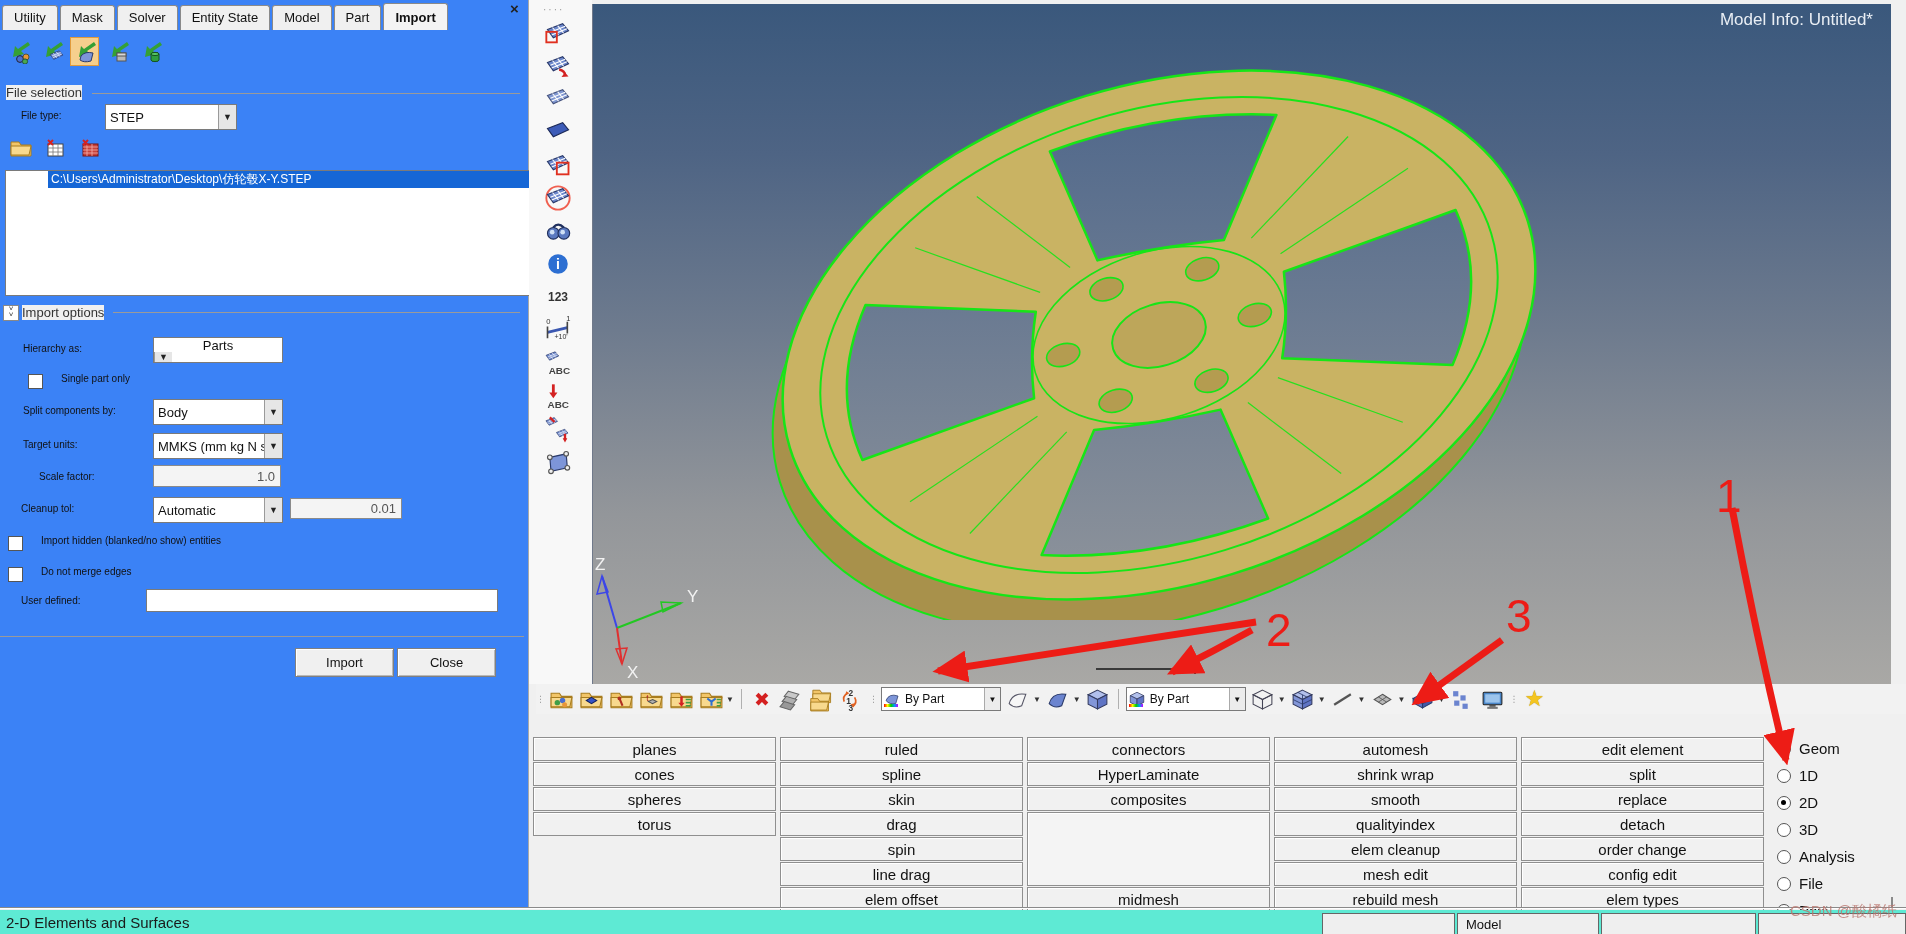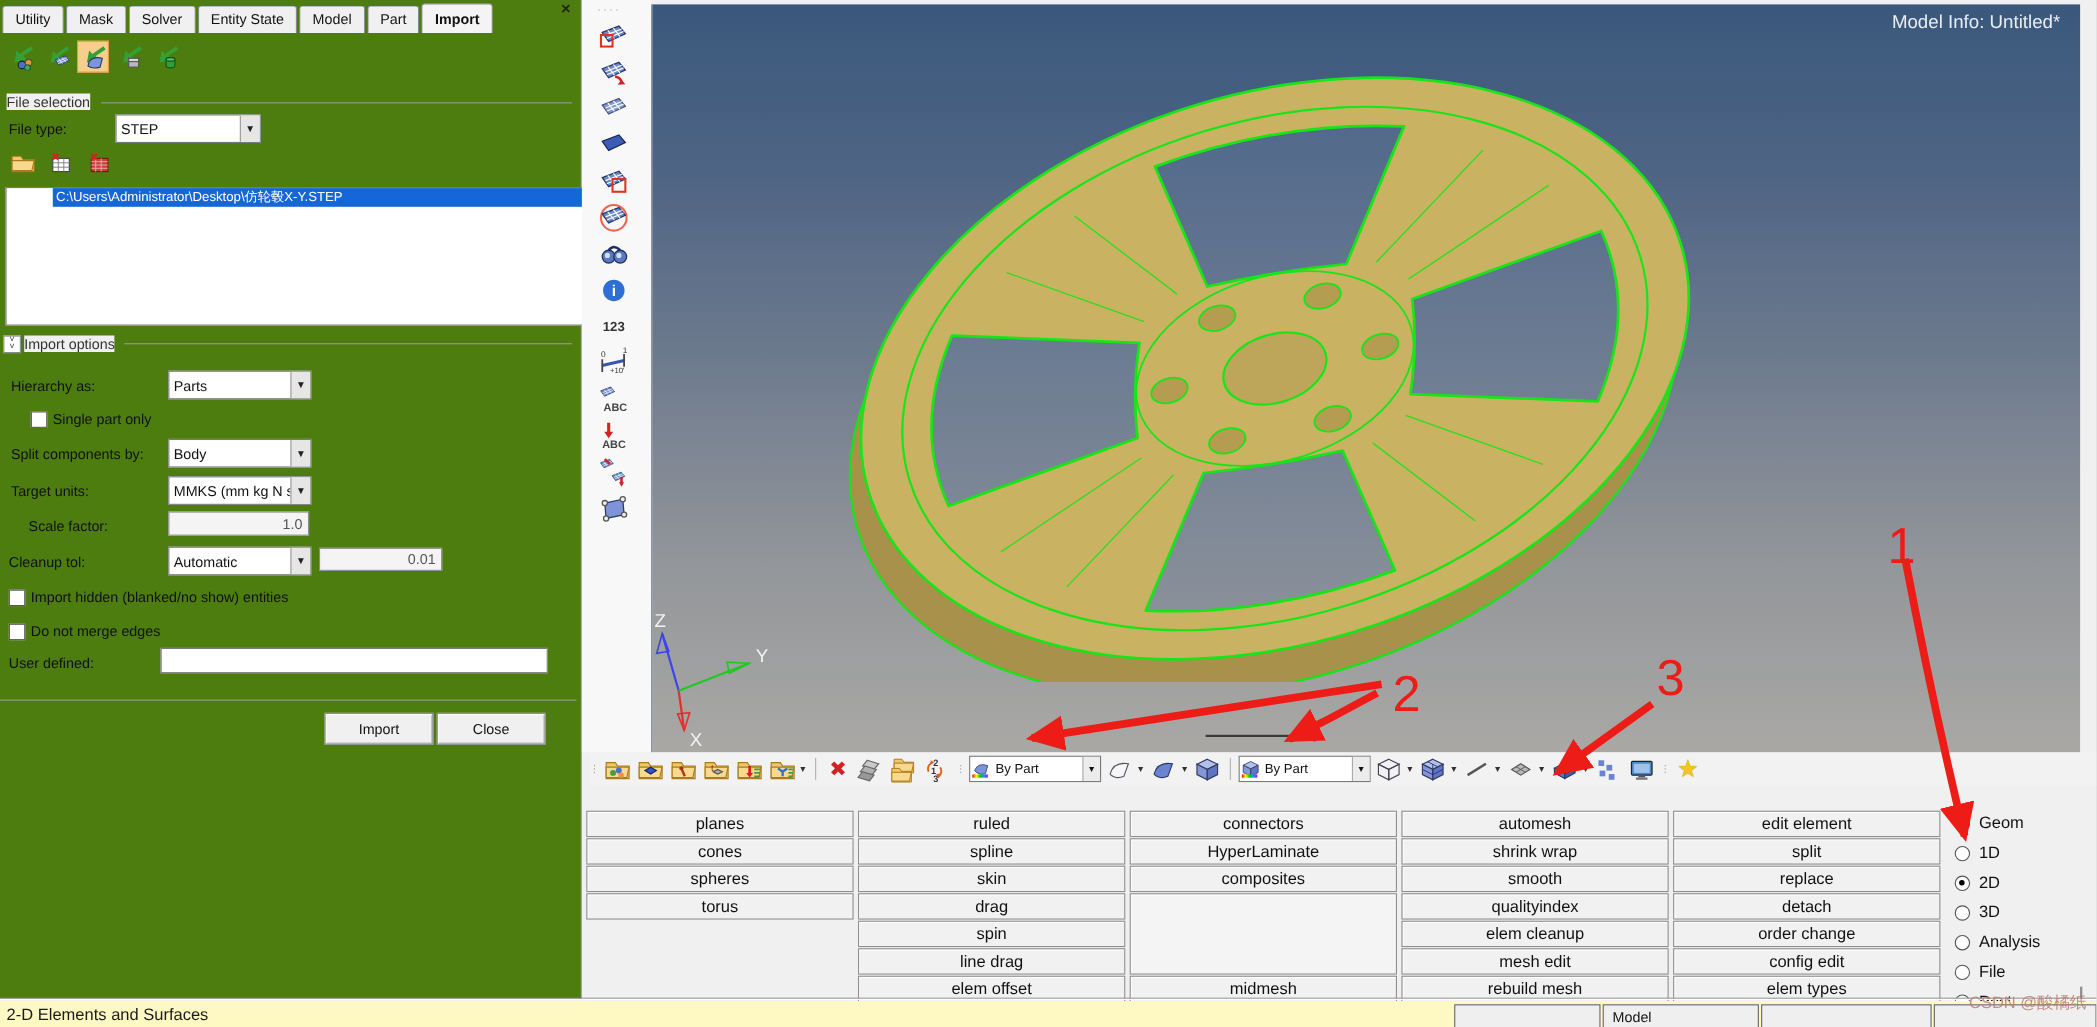--- a/index.html
+++ b/index.html
@@ -1,30 +1,30 @@
 <!DOCTYPE html>
 <html><head>
 <meta charset="utf-8">
 <style>
   html,body{margin:0;padding:0;background:#d8d8d8;}
   #screen{position:relative;width:1906px;height:934px;background:#f0f0f0;overflow:hidden;
           font-family:"Liberation Sans","DejaVu Sans",sans-serif;color:#111;}
   .r{position:absolute;}
   
-  #left-panel{left:0;top:0;width:528px;height:908px;background:#4d7c0f;border-right:1px solid #a8a8a8;}
+  #left-panel{left:0;top:0;width:528px;height:908px;background:#3b82f6;border-right:1px solid #a8a8a8;}
   .tabbar{left:2px;top:2px;height:28px;display:flex;align-items:flex-end;}
   .tab{border:1px solid #8a8a8a;border-bottom:none;border-radius:3px 3px 0 0;background:#f0f0f0;
        padding:4px 11px 5px 11px;font-size:13px;margin-right:2px;white-space:nowrap;cursor:pointer;}
   .tab.active{font-weight:bold;padding-top:6px;background:#f4f4f4;}
   .closex{font-size:15px;font-weight:bold;color:#222;cursor:pointer;line-height:12px;}
   .imp-ico{width:27px;height:27px;display:inline-flex;align-items:center;justify-content:center;margin-right:4px;cursor:pointer;border:1px solid transparent;}
   .imp-ico.sel{background:#f6cf8d;border:1px solid #e19b3c;}
   .grouplab{font-size:13px;color:#333;background:#f0f0f0;}
   .gline{border-top:1px solid #9a9a9a;height:0;}
-  .lbl{font-size:13px;color:#111;white-space:nowrap;}
+  .lbl{font-size:10px;color:#111;white-space:nowrap;margin-left:13px;}
   .combo{background:#fff;border:1px solid #7a7a7a;display:flex;align-items:center;font-size:13px;}
   .combo .val{flex:1;padding:0 4px;white-space:nowrap;overflow:hidden;}
   .combo .btn{width:17px;align-self:stretch;background:#e6e6e6;border-left:1px solid #9a9a9a;
               display:flex;align-items:center;justify-content:center;font-size:9px;color:#222;cursor:pointer;}
   .tinput{background:#f4f4f4;border:1px solid #8a8a8a;font-size:13px;text-align:right;padding:0 5px;color:#555;
           font-family:"Liberation Sans","DejaVu Sans",sans-serif;}
   .winput{background:#fff;border:1px solid #7a7a7a;font-size:13px;padding:0 4px;
           font-family:"Liberation Sans","DejaVu Sans",sans-serif;}
   .chk{width:13px;height:13px;background:#fff;border:1px solid #555;cursor:pointer;}
   .pbtn{background:#f0f0f0;border:1px solid #808080;box-shadow:inset 1px 1px 0 #fff, inset -1px -1px 0 #b8b8b8;
@@ -54,21 +54,21 @@
   #menu-grid{left:533px;top:737px;width:1231px;display:grid;grid-template-columns:repeat(5,243px);
              grid-auto-rows:24px;column-gap:4px;row-gap:1px;}
   .mcell{background:#f1f1f1;border:1px solid #8f8f8f;box-shadow:inset 1px 1px 0 #ffffff;
          display:flex;align-items:center;justify-content:center;font-size:15px;cursor:pointer;}
   .mcell.empty{background:#f4f4f4;cursor:default;}
   .radio-row{display:flex;align-items:center;gap:8px;cursor:pointer;}
   .radio{width:12px;height:12px;border-radius:50%;background:#fff;border:1px solid #555;position:relative;}
   .radio.checked::after{content:"";position:absolute;left:3px;top:3px;width:5px;height:5px;border-radius:50%;background:#000;}
   .radio-lab{font-size:15px;}
   
-  #statusbar{left:0;top:910px;width:1906px;height:24px;background:#fef9c3;}
+  #statusbar{left:0;top:910px;width:1906px;height:24px;background:#5eead4;}
   #sep-line{left:0;top:907px;width:1906px;height:0;border-top:1px solid #8a8a8a;border-bottom:1px solid #fff;}
   .stab{position:absolute;top:3px;height:24px;background:#efefef;border:1px solid #666;font-size:13px;
         display:flex;align-items:flex-start;padding:3px 0 0 8px;box-sizing:border-box;cursor:pointer;}
   #watermark{left:1790px;top:902px;font-size:15px;color:rgba(186,118,110,0.8);}
   svg text{font-family:"Liberation Sans","DejaVu Sans",sans-serif;}
 </style>
 </head>
 <body>
 
 <svg width="0" height="0" style="position:absolute">
@@ -175,21 +175,21 @@
 
     <div class="r listbox" style="left:5px;top:170px;width:511px;height:124px;padding-left:42px;">
       <div class="listrow" style="background:#1566d6;">C:\Users\Administrator\Desktop\仿轮毂X-Y.STEP</div>
     </div>
 
     <div class="r" style="left:3px;top:305px;width:14px;height:14px;border:1px solid #888;background:#fff;font-size:8px;line-height:6px;text-align:center;color:#333;">˅<br>˅</div>
     <div class="r grouplab" style="left:22px;top:305px;">Import options</div>
     <div class="r gline" style="left:113px;top:312px;width:407px;"></div>
 
     <div class="r lbl" style="left:10px;top:343px;">Hierarchy as:</div>
-    <div class="r combo" style="left:153px;top:337px;width:128px;height:24px;">
+    <div class="r combo" style="left:153px;top:337px;width:128px;height:24px;flex-direction:column;">
       <span class="val">Parts</span>
       <span class="btn">▼</span>
     </div>
 
     <div class="r chk" style="left:28px;top:374px;"></div>
     <div class="r lbl" style="left:48px;top:373px;">Single part only</div>
 
     <div class="r lbl" style="left:10px;top:405px;">Split components by:</div>
     <div class="r combo" style="left:153px;top:399px;width:128px;height:24px;">
       <span class="val">Body</span>

